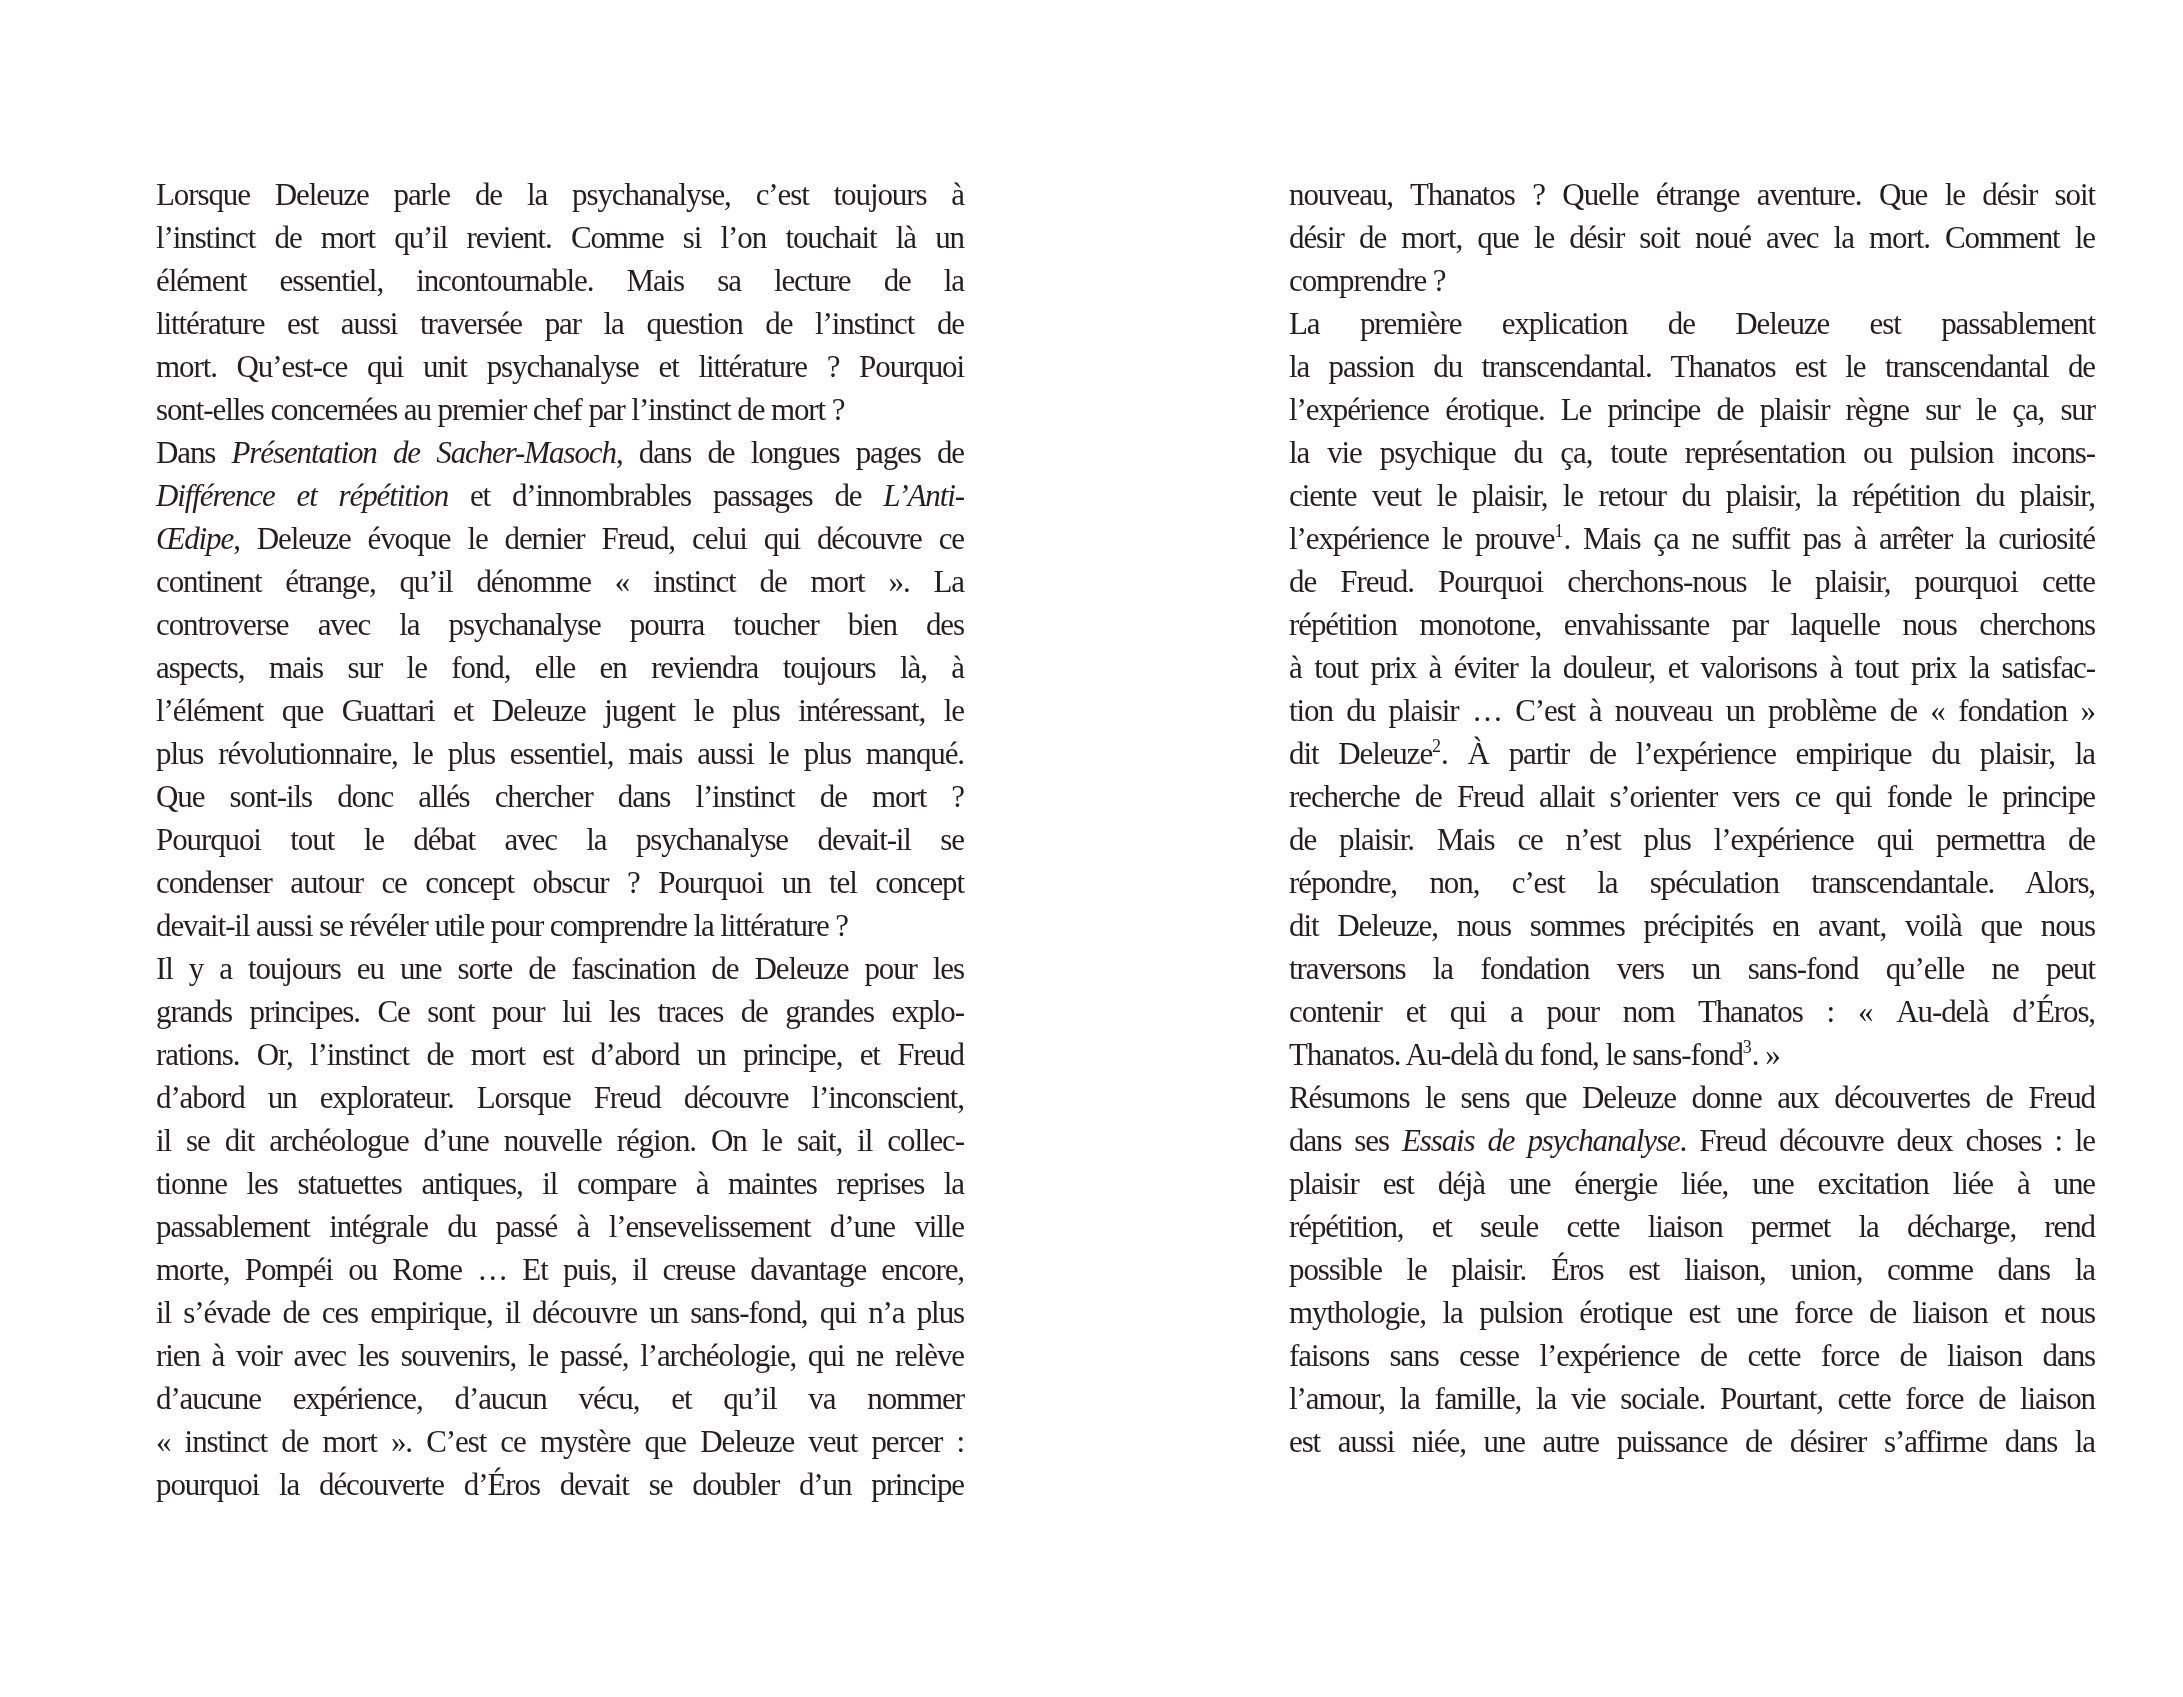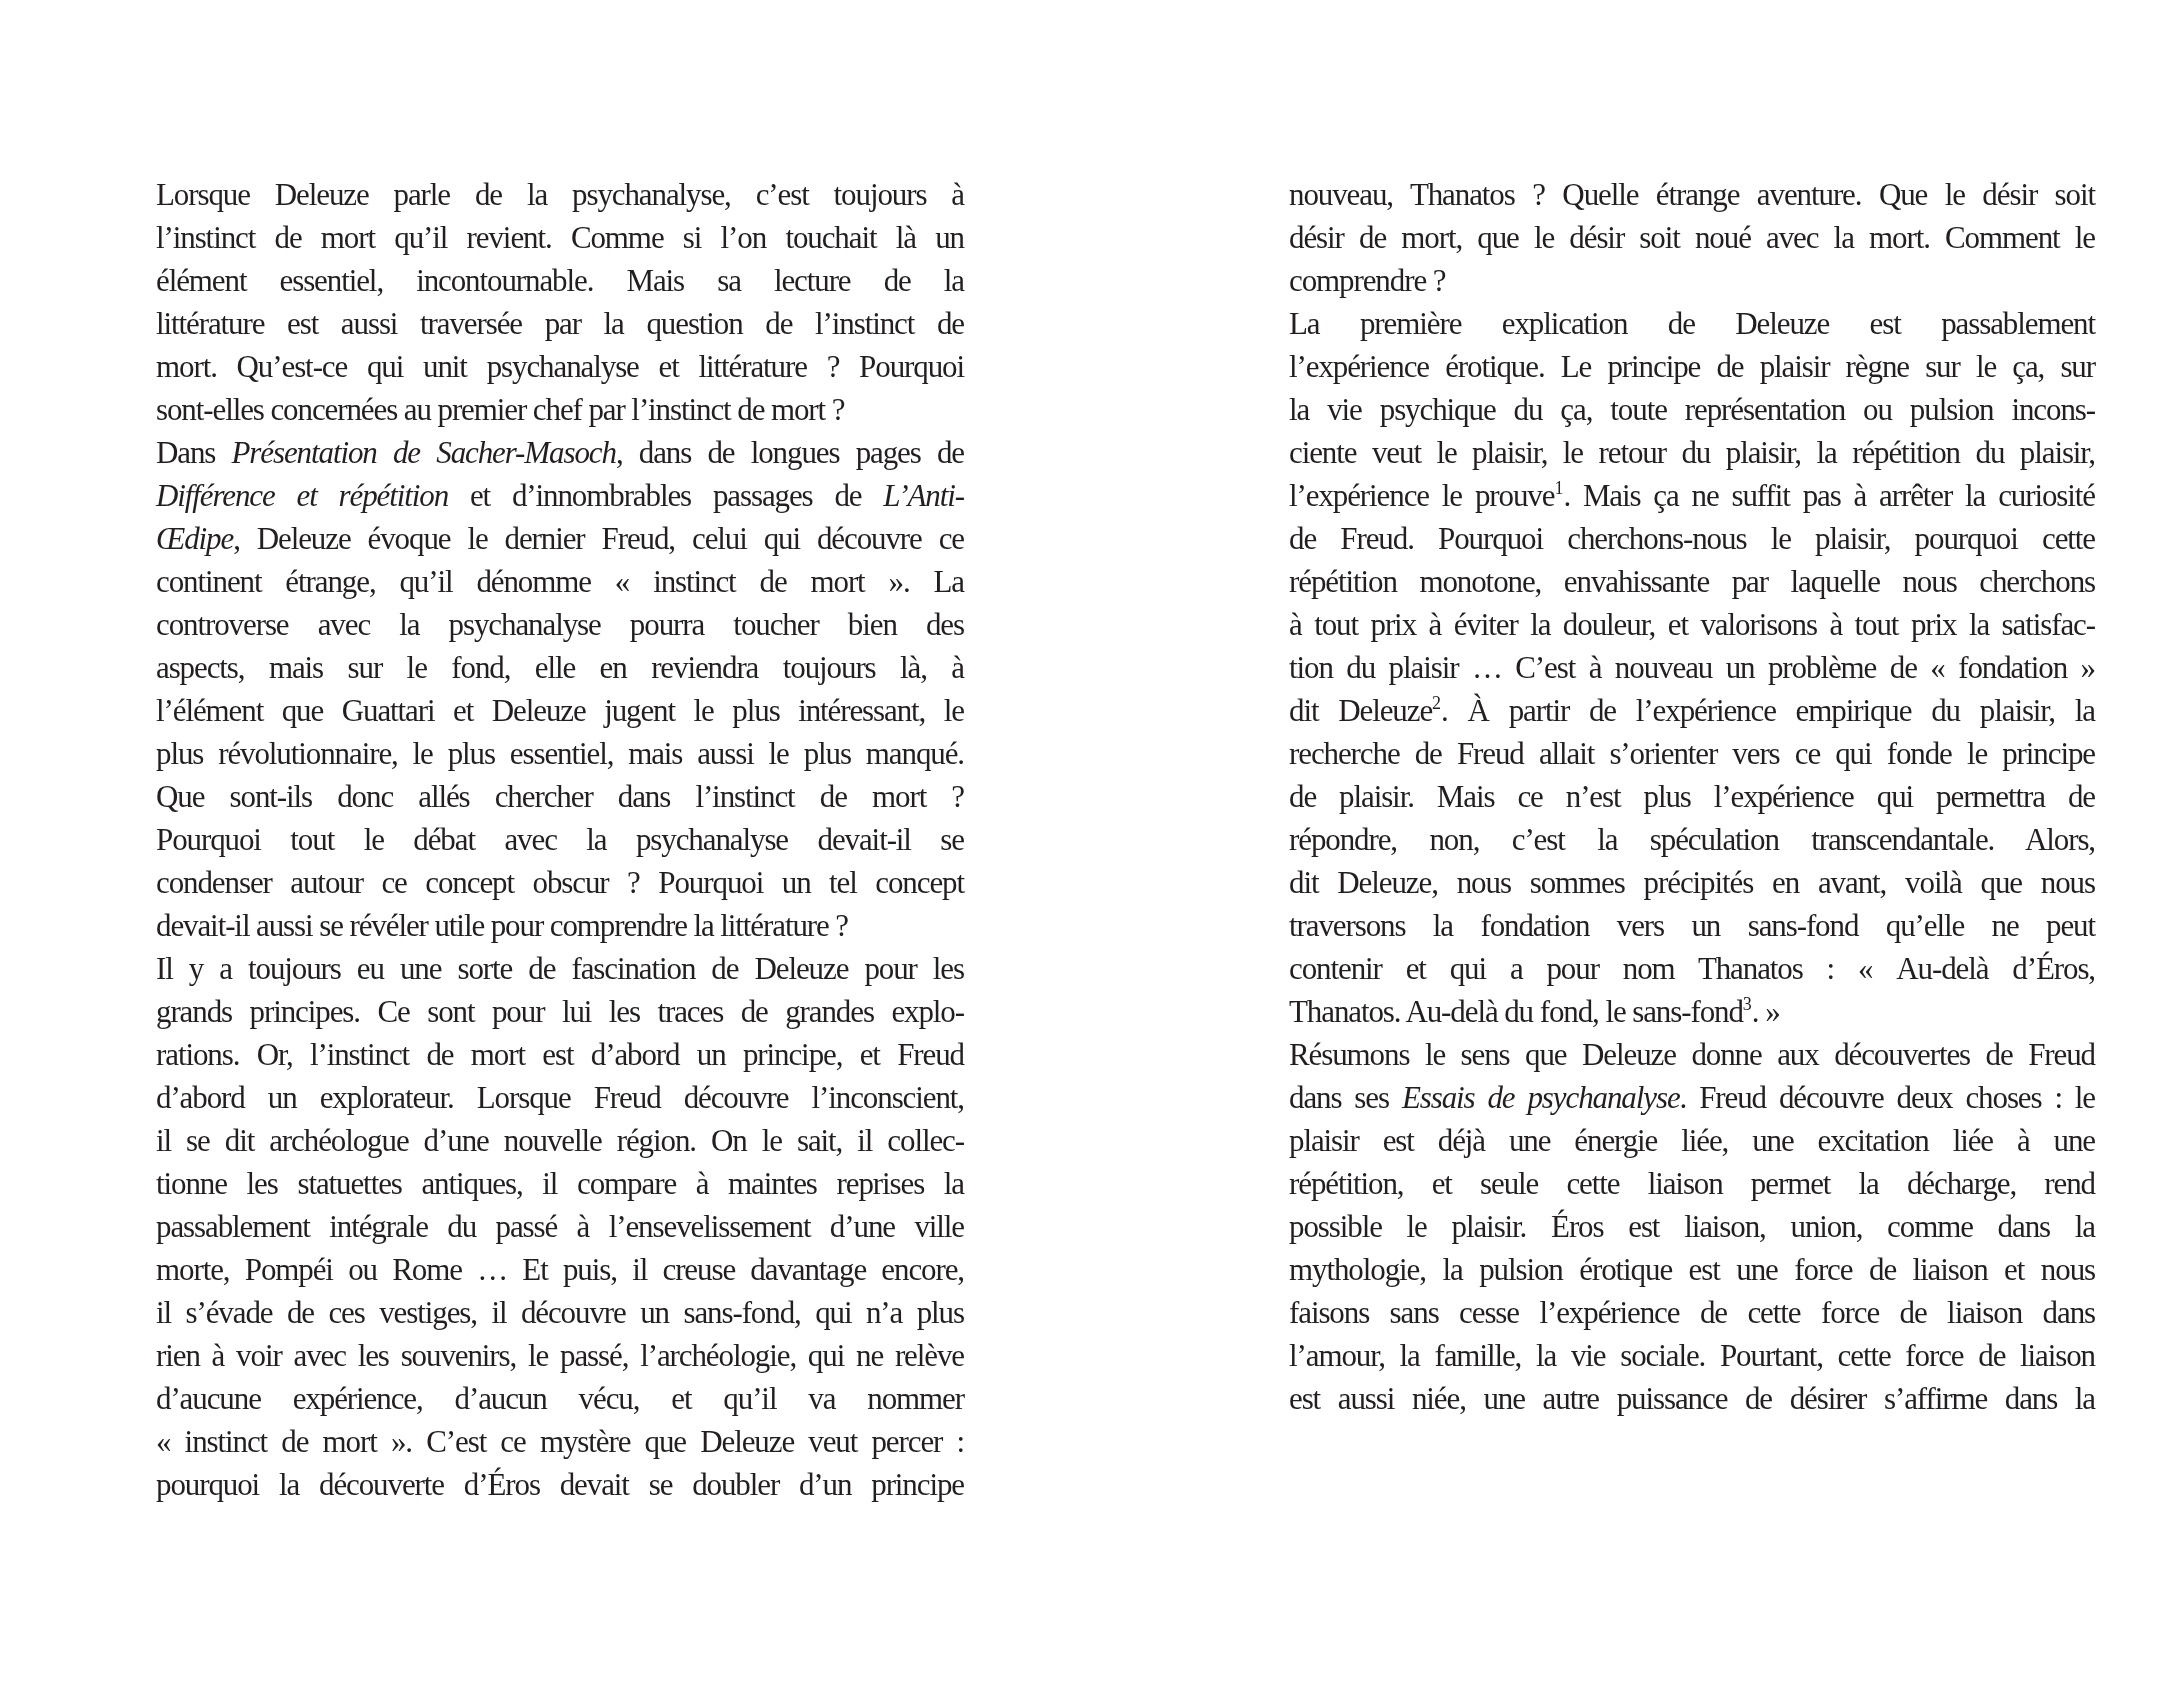--- a/index.html
+++ b/index.html
@@ -77,31 +77,32 @@
       <div class="line"><span>condenser autour ce concept obscur&nbsp;? Pourquoi un tel concept</span></div>
       <div class="line last"><span>devait-il aussi se révéler utile pour comprendre la littérature&nbsp;?</span></div>
       <div class="line"><span>Il y a toujours eu une sorte de fascination de Deleuze pour les</span></div>
       <div class="line"><span>grands principes. Ce sont pour lui les traces de grandes explo-</span></div>
       <div class="line"><span>rations. Or, l’instinct de mort est d’abord un principe, et Freud</span></div>
       <div class="line"><span>d’abord un explorateur. Lorsque Freud découvre l’inconscient,</span></div>
       <div class="line"><span>il se dit archéologue d’une nouvelle région. On le sait, il collec-</span></div>
       <div class="line"><span>tionne les statuettes antiques, il compare à maintes reprises la</span></div>
       <div class="line"><span>passablement intégrale du passé à l’ensevelissement d’une ville</span></div>
       <div class="line"><span>morte, Pompéi ou Rome&nbsp;… Et puis, il creuse davantage encore,</span></div>
-      <div class="line"><span>il s’évade de ces vestiges, il découvre un sans-fond, qui n’a plus</span></div>
+      <div class="line"><span>il s’évade de ces empirique, il découvre un sans-fond, qui n’a plus</span></div>
       <div class="line"><span>rien à voir avec les souvenirs, le passé, l’archéologie, qui ne relève</span></div>
       <div class="line"><span>d’aucune expérience, d’aucun vécu, et qu’il va nommer</span></div>
       <div class="line"><span>«&nbsp;instinct de mort&nbsp;». C’est ce mystère que Deleuze veut percer&nbsp;:</span></div>
       <div class="line"><span>pourquoi la découverte d’Éros devait se doubler d’un principe</span></div>
     </div>
   <div class="column right">
       <div class="line"><span>nouveau, Thanatos&nbsp;? Quelle étrange aventure. Que le désir soit</span></div>
       <div class="line"><span>désir de mort, que le désir soit noué avec la mort. Comment le</span></div>
       <div class="line last"><span>comprendre&nbsp;?</span></div>
       <div class="line"><span>La première explication de Deleuze est passablement</span></div>
+      <div class="line"><span>la passion du transcendantal. Thanatos est le transcendantal de</span></div>
       <div class="line"><span>l’expérience érotique. Le principe de plaisir règne sur le ça, sur</span></div>
       <div class="line"><span>la vie psychique du ça, toute représentation ou pulsion incons-</span></div>
       <div class="line"><span>ciente veut le plaisir, le retour du plaisir, la répétition du plaisir,</span></div>
       <div class="line"><span>l’expérience le prouve</span><sup>1</sup><span>. Mais ça ne suffit pas à arrêter la curiosité</span></div>
       <div class="line"><span>de Freud. Pourquoi cherchons-nous le plaisir, pourquoi cette</span></div>
       <div class="line"><span>répétition monotone, envahissante par laquelle nous cherchons</span></div>
       <div class="line"><span>à tout prix à éviter la douleur, et valorisons à tout prix la satisfac-</span></div>
       <div class="line"><span>tion du plaisir&nbsp;… C’est à nouveau un problème de «&nbsp;fondation&nbsp;»</span></div>
       <div class="line"><span>dit Deleuze</span><sup>2</sup><span>. À partir de l’expérience empirique du plaisir, la</span></div>
       <div class="line"><span>recherche de Freud allait s’orienter vers ce qui fonde le principe</span></div>

